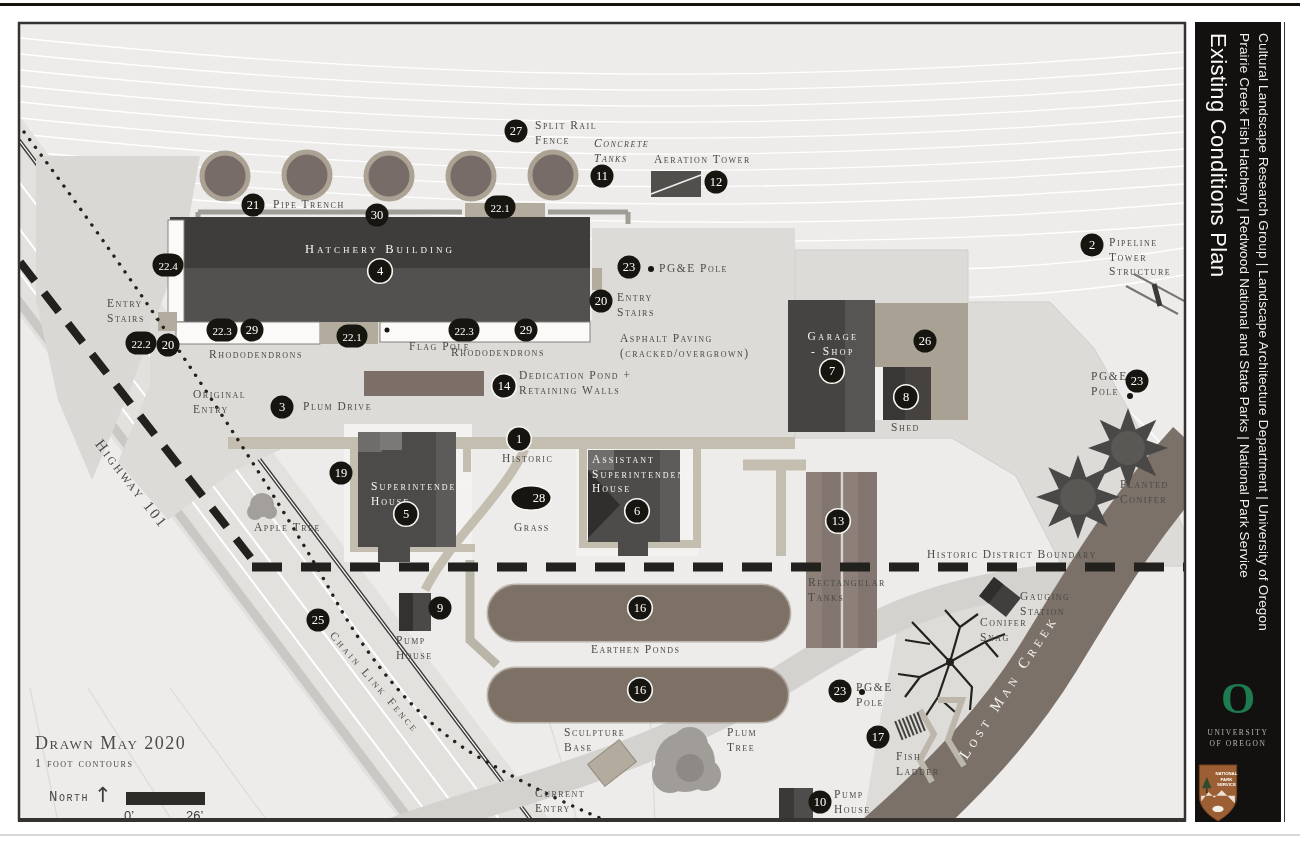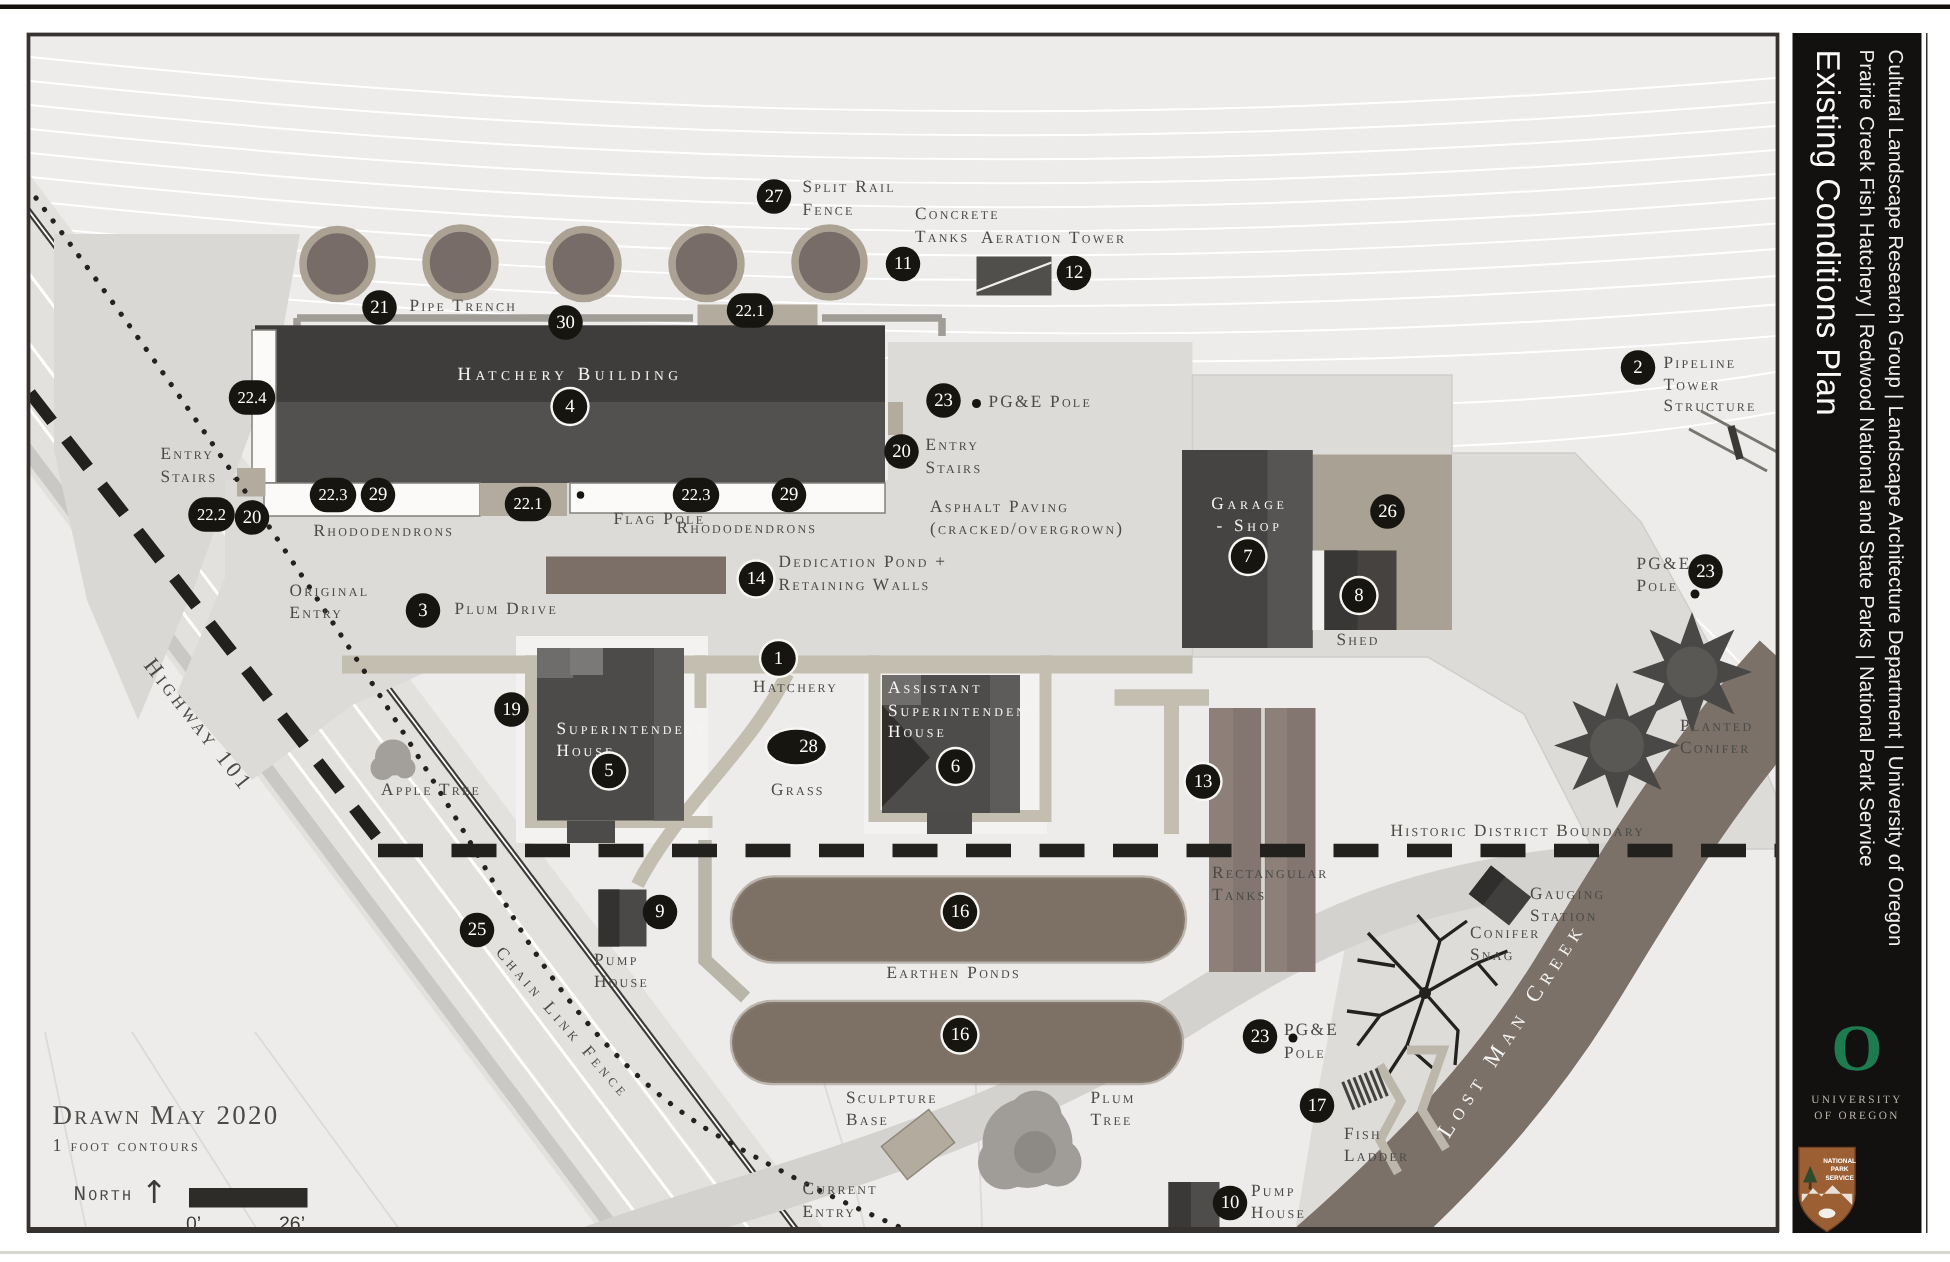--- a/index.html
+++ b/index.html
@@ -270,21 +270,21 @@
 
     <rect x="19" y="23" width="1166" height="797" fill="none" stroke="#353230" stroke-width="2.5"></rect>
     <rect x="18" y="818" width="1168" height="4" fill="#353230"></rect>
   </svg>
 
   <div>
 
       <div class="lbl" style="left: 535px; top: 118px;">Split Rail
 Fence</div>
 
-      <div class="lbl" style="left: 610px; top: 136px;">Concrete
+      <div class="lbl" style="left: 594px; top: 136px; font-style: italic;">Concrete
 Tanks</div>
 
       <div class="lbl" style="left: 654px; top: 152px;">Aeration Tower</div>
 
       <div class="lbl" style="left: 273px; top: 197px;">Pipe Trench</div>
 
       <div class="lbl center white" style="left: 380px; top: 241px; font-size: 12.5px; letter-spacing: 3px;">Hatchery Building</div>
 
       <div class="lbl" style="left: 1109px; top: 235px;">Pipeline
 Tower
@@ -319,21 +319,21 @@
 Conifer</div>
 
       <div class="lbl" style="left: 519px; top: 368px;">Dedication Pond +
 Retaining Walls</div>
 
       <div class="lbl" style="left: 193px; top: 387px;">Original
 Entry</div>
 
       <div class="lbl" style="left: 303px; top: 399px;">Plum Drive</div>
 
-      <div class="lbl" style="left: 502px; top: 451px;">Hatchery</div>
+      <div class="lbl" style="left: 502px; top: 451px;">Historic</div>
 
       <div class="lbl white" style="left: 371px; top: 479px; letter-spacing: 2px;">Superintendent
 House</div>
 
       <div class="lbl white" style="left: 592px; top: 452px; letter-spacing: 2px;">Assistant
 Superintendent
 House</div>
 
       <div class="lbl" style="left: 514px; top: 520px;">Grass</div>
 
@@ -497,21 +497,21 @@
       </div>
 
       <div class="marker r" style="left: 531px; top: 498px; padding-left: 16px;">
         <span>28</span>
       </div>
 
       <div class="marker r" style="left: 637px; top: 511px;">
         <span>6</span>
       </div>
 
-      <div class="marker r" style="left: 802px; top: 521px;">
+      <div class="marker r" style="left: 838px; top: 521px;">
         <span>13</span>
       </div>
 
       <div class="marker" style="left: 440px; top: 608px;">
         <span>9</span>
       </div>
 
       <div class="marker r" style="left: 640px; top: 608px;">
         <span>16</span>
       </div>

